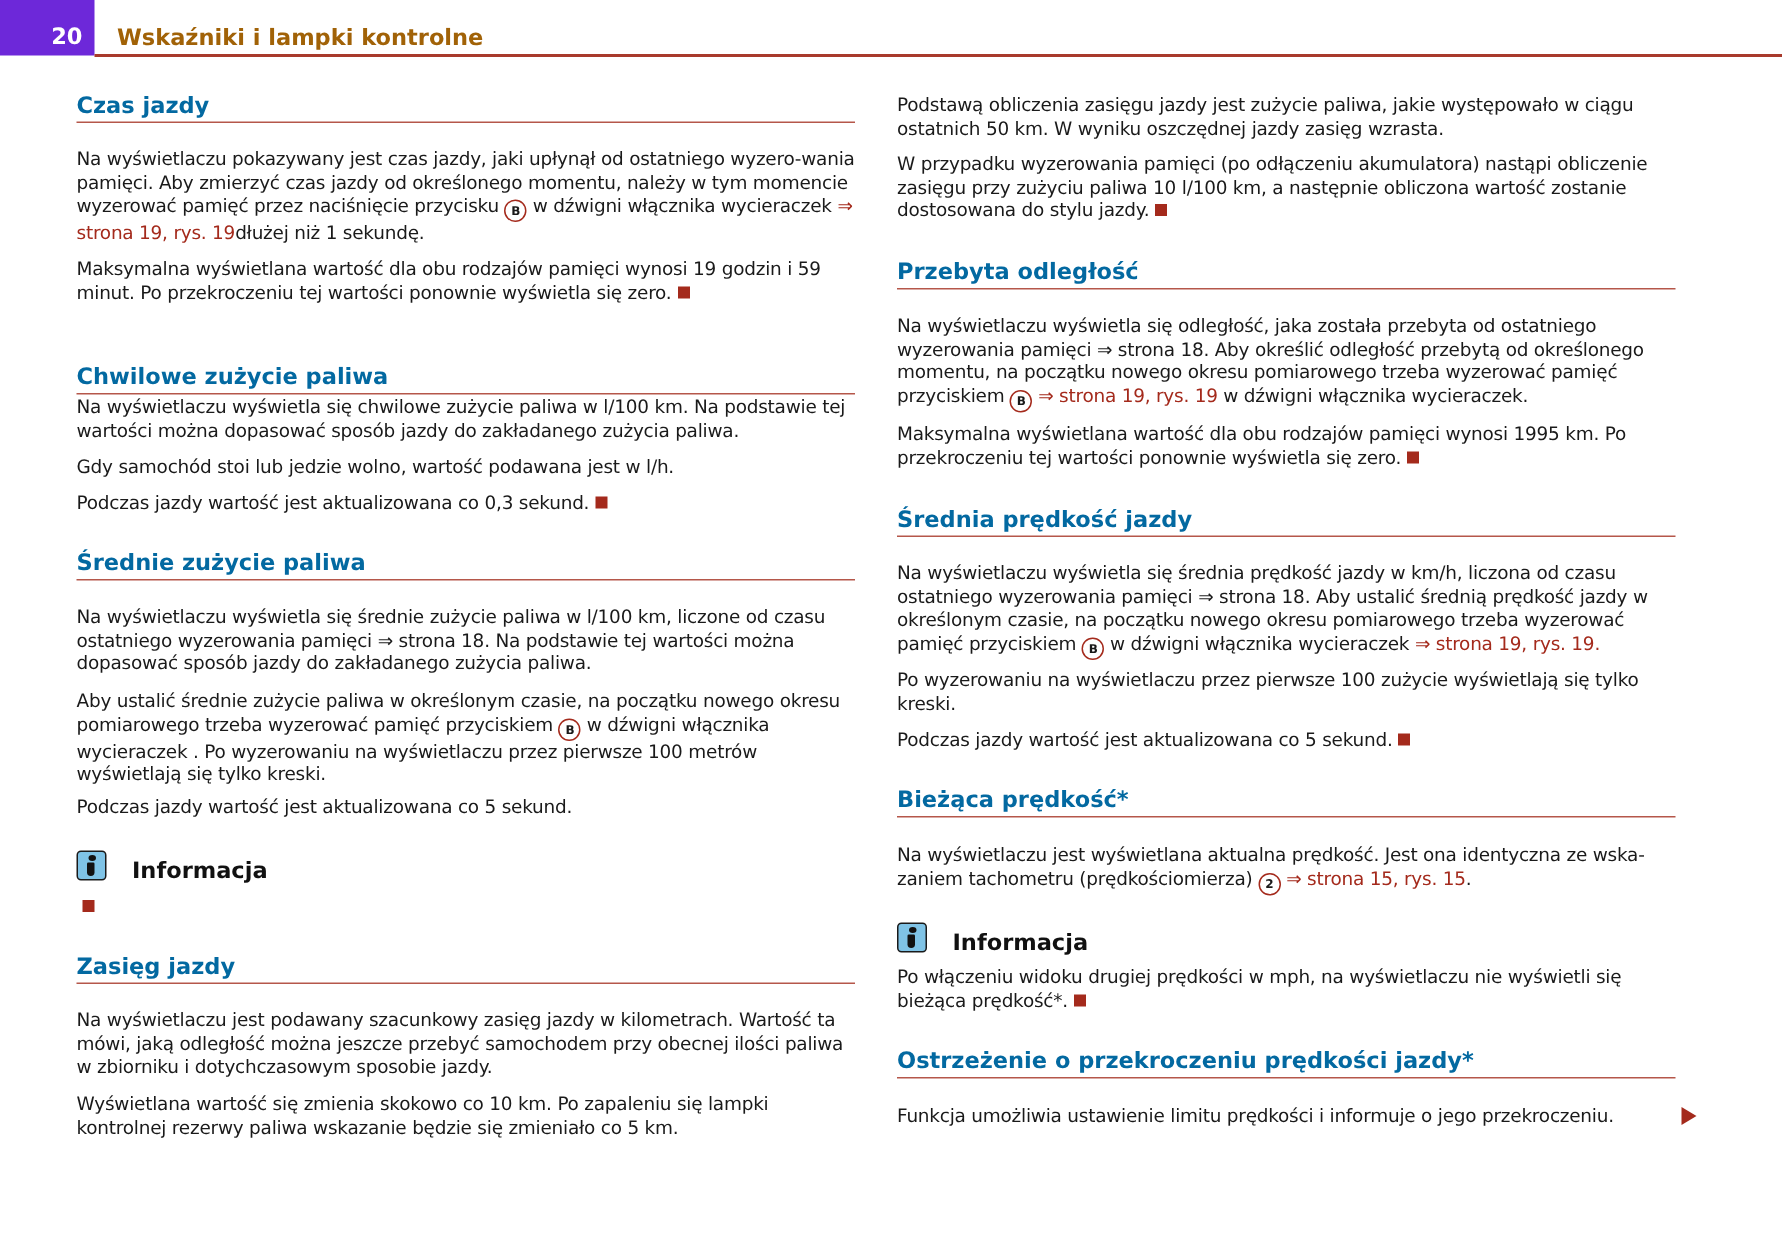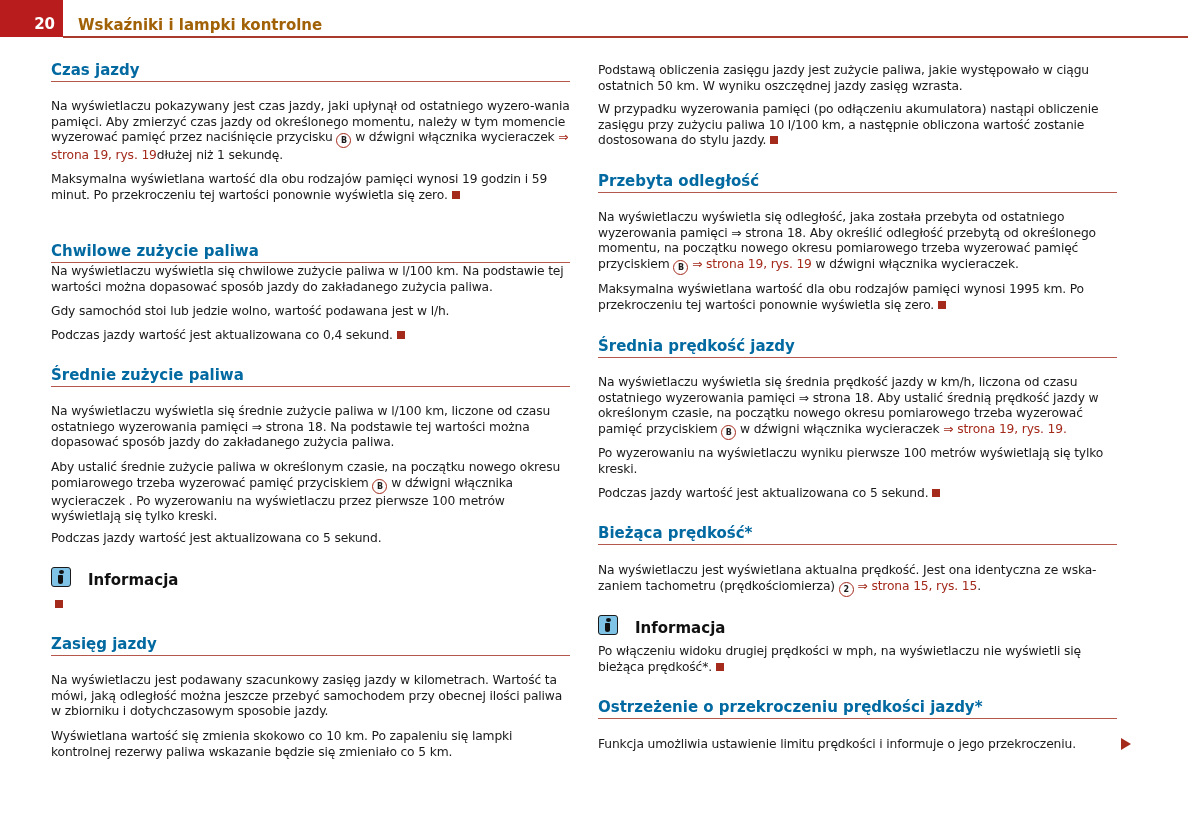--- a/index.html
+++ b/index.html
@@ -1,19 +1,19 @@
 <!DOCTYPE html>
 <html><head>
 <meta charset="utf-8">
 <style>
   html, body { margin:0; padding:0; background:#ffffff; }
   body { width:1191px; height:840px; position:relative; overflow:hidden;
          font-family:"DejaVu Sans", "Liberation Sans", sans-serif; color:#1a1a1a; }
   .page-header { position:absolute; left:0; top:0; width:1191px; height:40px; }
-  .page-num-box { position:absolute; left:0; top:0; width:63px; height:37px; background:#b91c1c; }
+  .page-num-box { position:absolute; left:0; top:0; width:63px; height:37px; background:#6d28d9; }
   .page-num { position:absolute; right:8px; top:15px; color:#fff; font-weight:bold; font-size:15px; line-height:18px; }
   .header-title { position:absolute; left:78px; top:16px; font-weight:bold; font-size:15px; line-height:18px; color:#a16207; }
   .header-rule { position:absolute; left:63px; top:36px; width:1125px; height:2px; background:#a83a2c; }
 
   .col { position:absolute; top:0; width:520px; }
   .col-left { left:51px; }
   .col-right { left:598px; }
 
   .section-title { position:absolute; left:0; width:519px; font-weight:bold; font-size:15px; line-height:18px;
                    color:#0369a1; padding-bottom:2px; border-bottom:1.5px solid #b5574a; }
@@ -52,21 +52,21 @@
     <span class="link">⇒ strona 19, rys. 19</span><span>dłużej niż 1 sekundę.</span>
   </div>
   <div class="para" style="top:172px;">
     <span>Maksymalna wyświetlana wartość dla obu rodzajów pamięci wynosi 19 godzin i 59 minut. Po przekroczeniu tej wartości ponownie wyświetla się zero.</span><span class="end-mark"></span>
   </div>
 
   <div class="section-title" style="top:242px;">Chwilowe zużycie paliwa</div>
   <div class="para" style="top:264px;">Na wyświetlaczu wyświetla się chwilowe zużycie paliwa w l/100 km. Na podstawie tej wartości można dopasować sposób jazdy do zakładanego zużycia paliwa.</div>
   <div class="para" style="top:304px;">Gdy samochód stoi lub jedzie wolno, wartość podawana jest w l/h.</div>
   <div class="para" style="top:328px;">
-    <span>Podczas jazdy wartość jest aktualizowana co 0,4 sekund.</span><span class="end-mark"></span>
+    <span>Podczas jazdy wartość jest aktualizowana co 0,3 sekund.</span><span class="end-mark"></span>
   </div>
 
   <div class="section-title" style="top:366px;">Średnie zużycie paliwa</div>
   <div class="para" style="top:404px;">Na wyświetlaczu wyświetla się średnie zużycie paliwa w l/100 km, liczone od czasu ostatniego wyzerowania pamięci ⇒ strona 18. Na podstawie tej wartości można dopasować sposób jazdy do zakładanego zużycia paliwa.</div>
   <div class="para" style="top:460px;">
     <span>Aby ustalić średnie zużycie paliwa w określonym czasie, na początku nowego okresu pomiarowego trzeba wyzerować pamięć przyciskiem</span>
     <span class="circ">B</span>
     <span>w dźwigni włącznika wycieraczek . Po wyzerowaniu na wyświetlaczu przez pierwsze 100 metrów wyświetlają się tylko kreski.</span>
   </div>
   <div class="para" style="top:531px;">Podczas jazdy wartość jest aktualizowana co 5 sekund.</div>
@@ -105,21 +105,21 @@
     <span>Maksymalna wyświetlana wartość dla obu rodzajów pamięci wynosi 1995 km. Po przekroczeniu tej wartości ponownie wyświetla się zero.</span><span class="end-mark"></span>
   </div>
 
   <div class="section-title" style="top:337px;">Średnia prędkość jazdy</div>
   <div class="para" style="top:375px;">
     <span>Na wyświetlaczu wyświetla się średnia prędkość jazdy w km/h, liczona od czasu ostatniego wyzerowania pamięci ⇒ strona 18. Aby ustalić średnią prędkość jazdy w określonym czasie, na początku nowego okresu pomiarowego trzeba wyzerować pamięć przyciskiem</span>
     <span class="circ">B</span>
     <span>w dźwigni włącznika wycieraczek</span>
     <span class="link">⇒ strona 19, rys. 19</span><span class="link">.</span>
   </div>
-  <div class="para" style="top:446px;">Po wyzerowaniu na wyświetlaczu wyniku pierwsze 100 metrów wyświetlają się tylko kreski.</div>
+  <div class="para" style="top:446px;">Po wyzerowaniu na wyświetlaczu przez pierwsze 100 zużycie wyświetlają się tylko kreski.</div>
   <div class="para" style="top:486px;">
     <span>Podczas jazdy wartość jest aktualizowana co 5 sekund.</span><span class="end-mark"></span>
   </div>
 
   <div class="section-title" style="top:524px;">Bieżąca prędkość*</div>
   <div class="para" style="top:563px;">
     <span>Na wyświetlaczu jest wyświetlana aktualna prędkość. Jest ona identyczna ze wska-zaniem tachometru (prędkościomierza)</span>
     <span class="circ">2</span>
     <span class="link">⇒ strona 15, rys. 15</span><span>.</span>
   </div>

